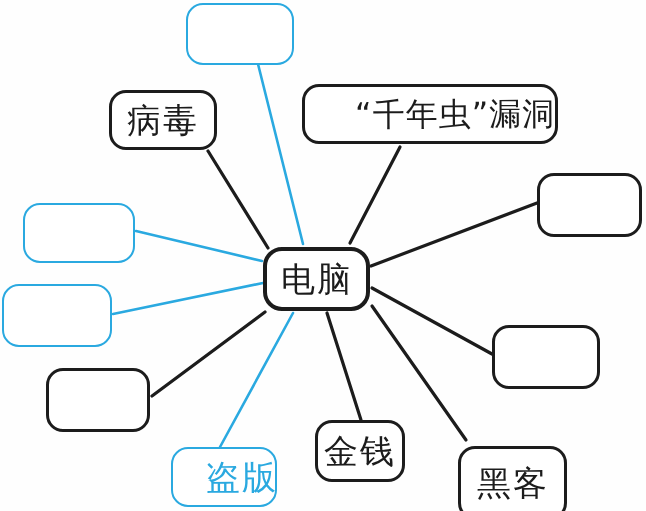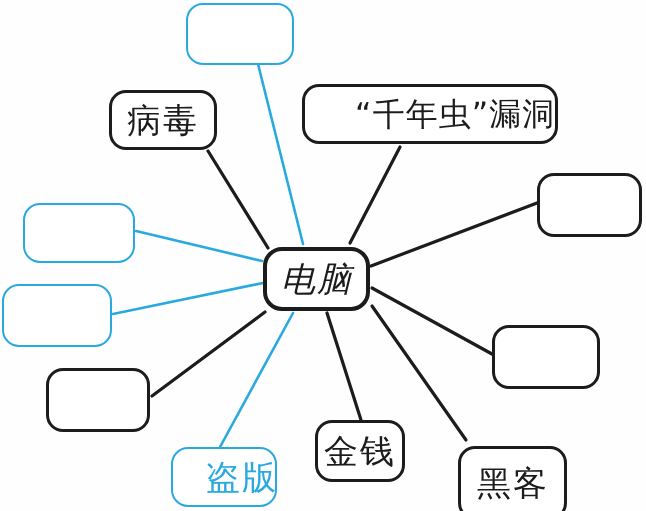--- a/index.html
+++ b/index.html
@@ -81,17 +81,17 @@
       </div>
       <div class="node black" style="left: 46px; top: 368px; width: 104px; height: 64px;">
         <span class="label"></span>
       </div>
       <div class="node blue" style="left: 2px; top: 284px; width: 110px; height: 63px;">
         <span class="label"></span>
       </div>
       <div class="node blue" style="left: 23px; top: 203px; width: 112px; height: 60px;">
         <span class="label"></span>
       </div>
-      <div class="node black center" style="left: 263px; top: 247px; width: 107px; height: 64px; font-style: italic;">
+      <div class="node black center" style="left: 263px; top: 247px; width: 107px; height: 64px;">
         <span class="label">电脑</span>
       </div>
     </div>
 </div>
 
 </body></html>

